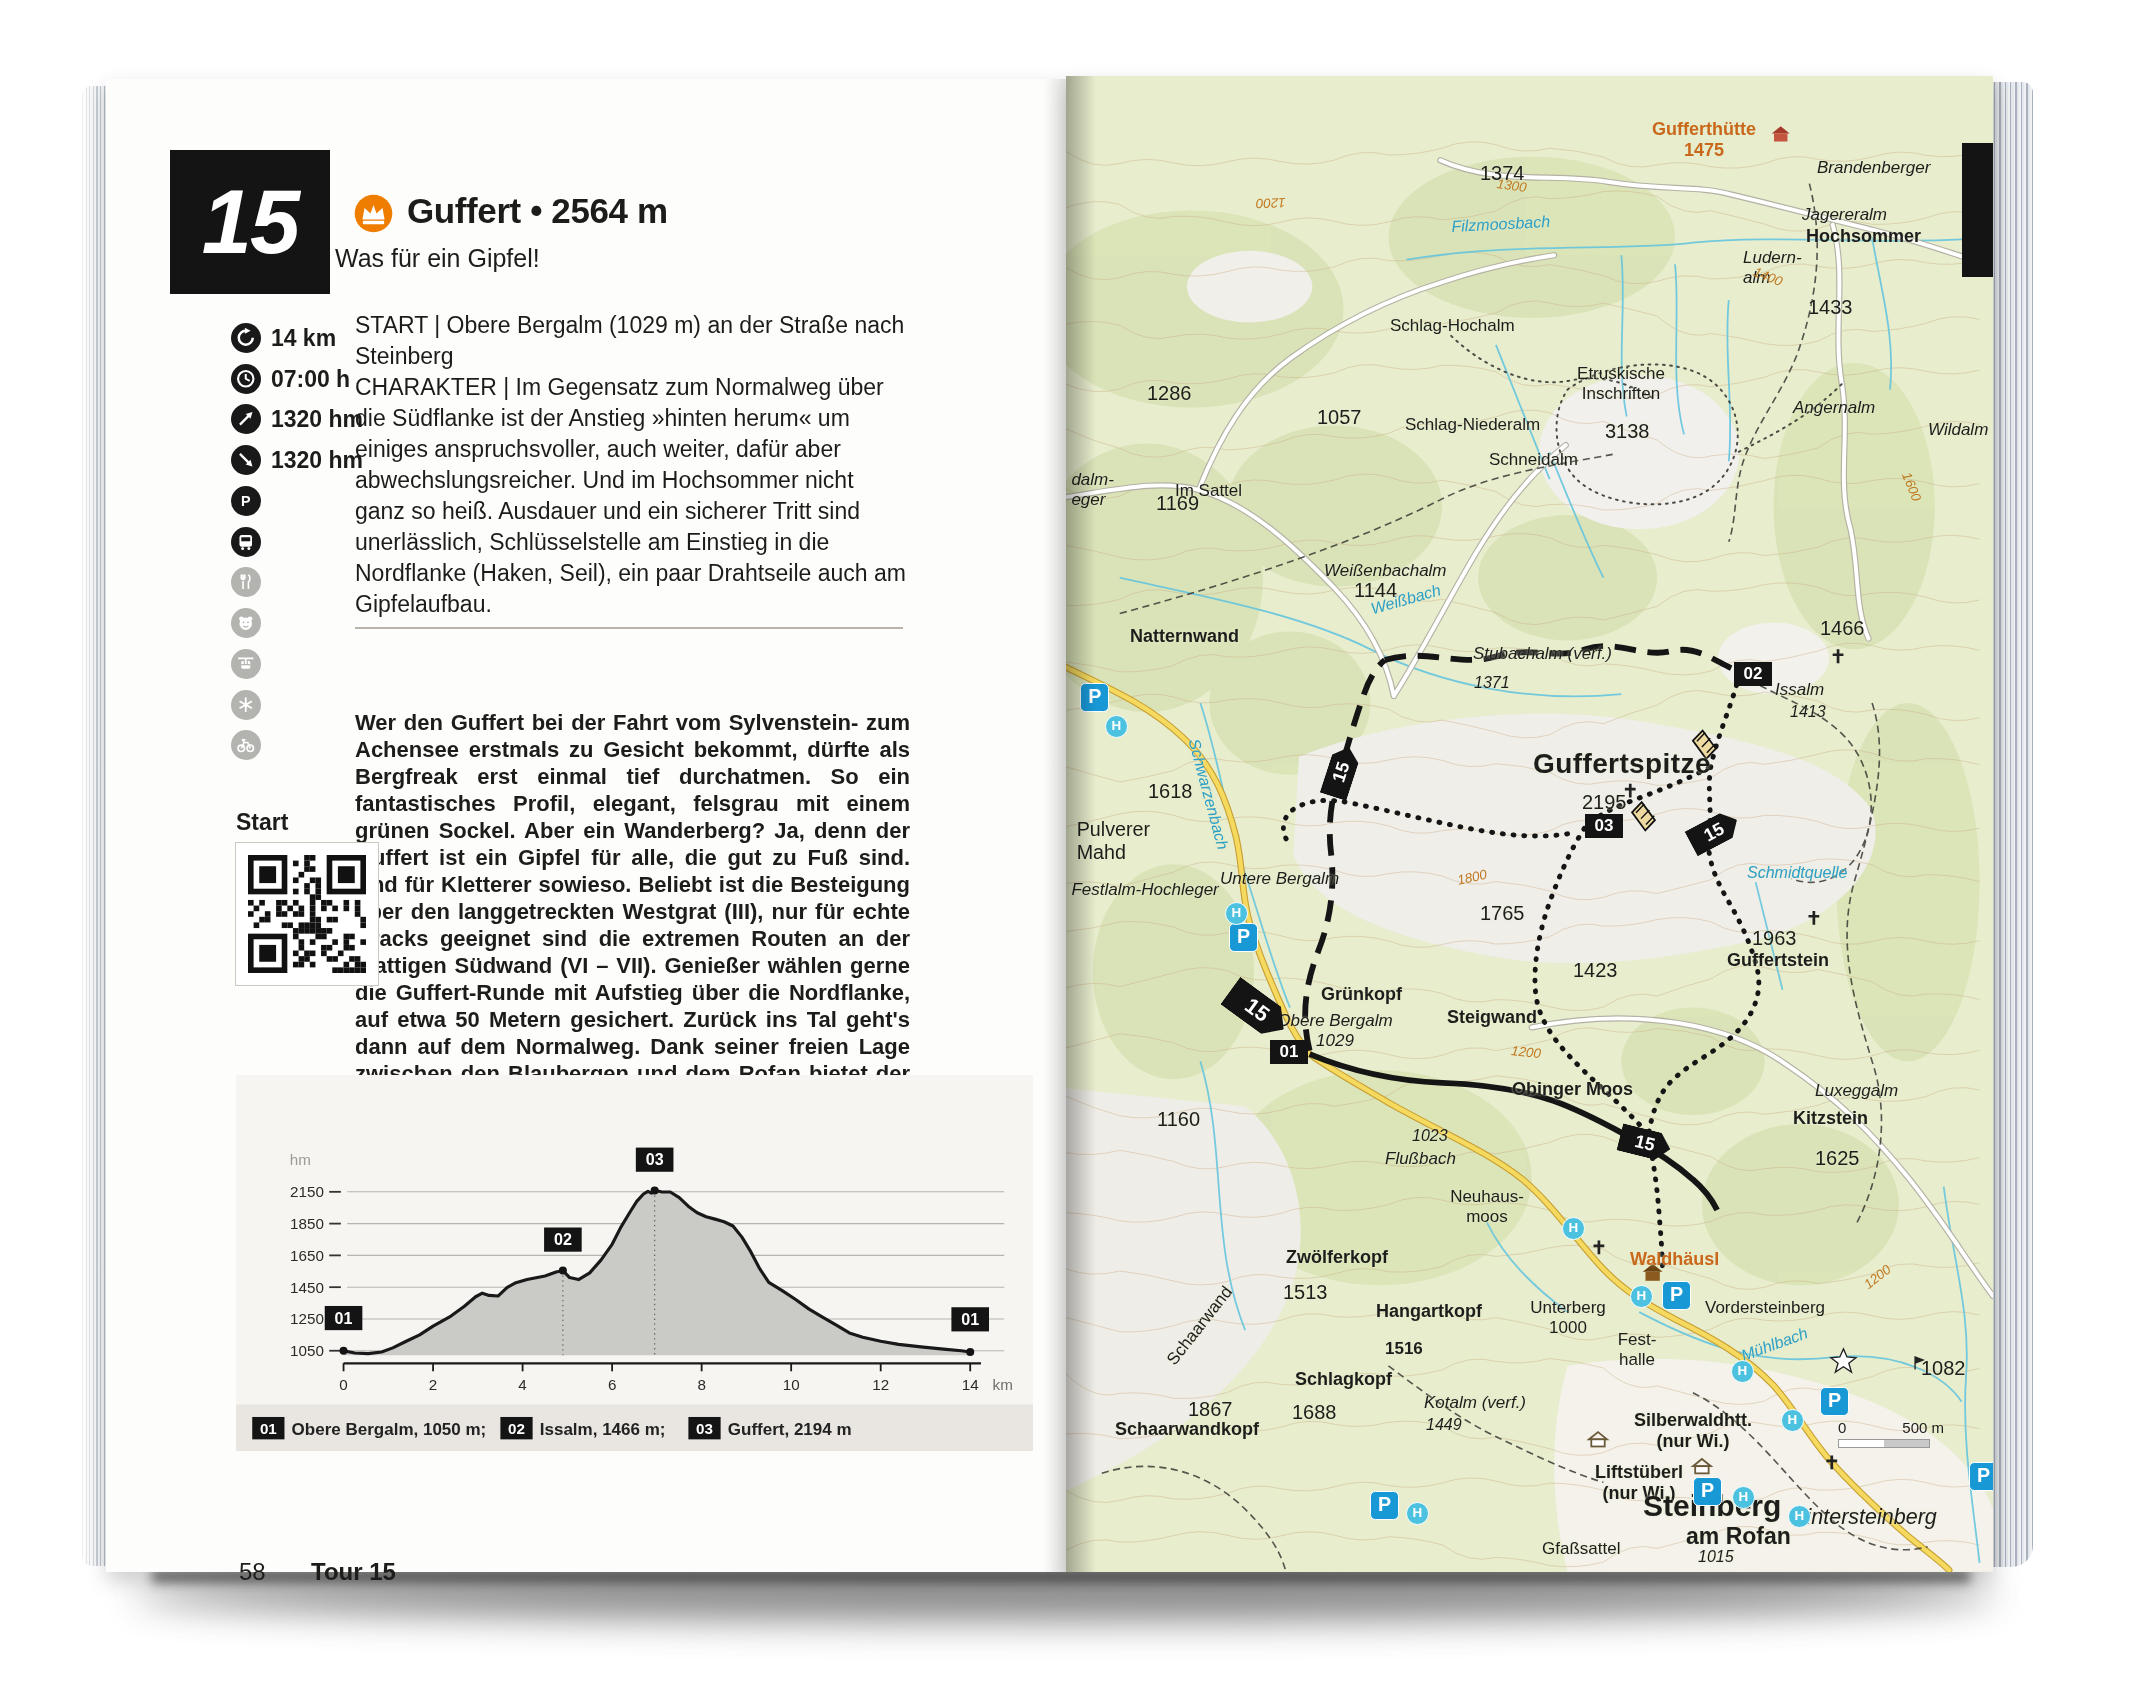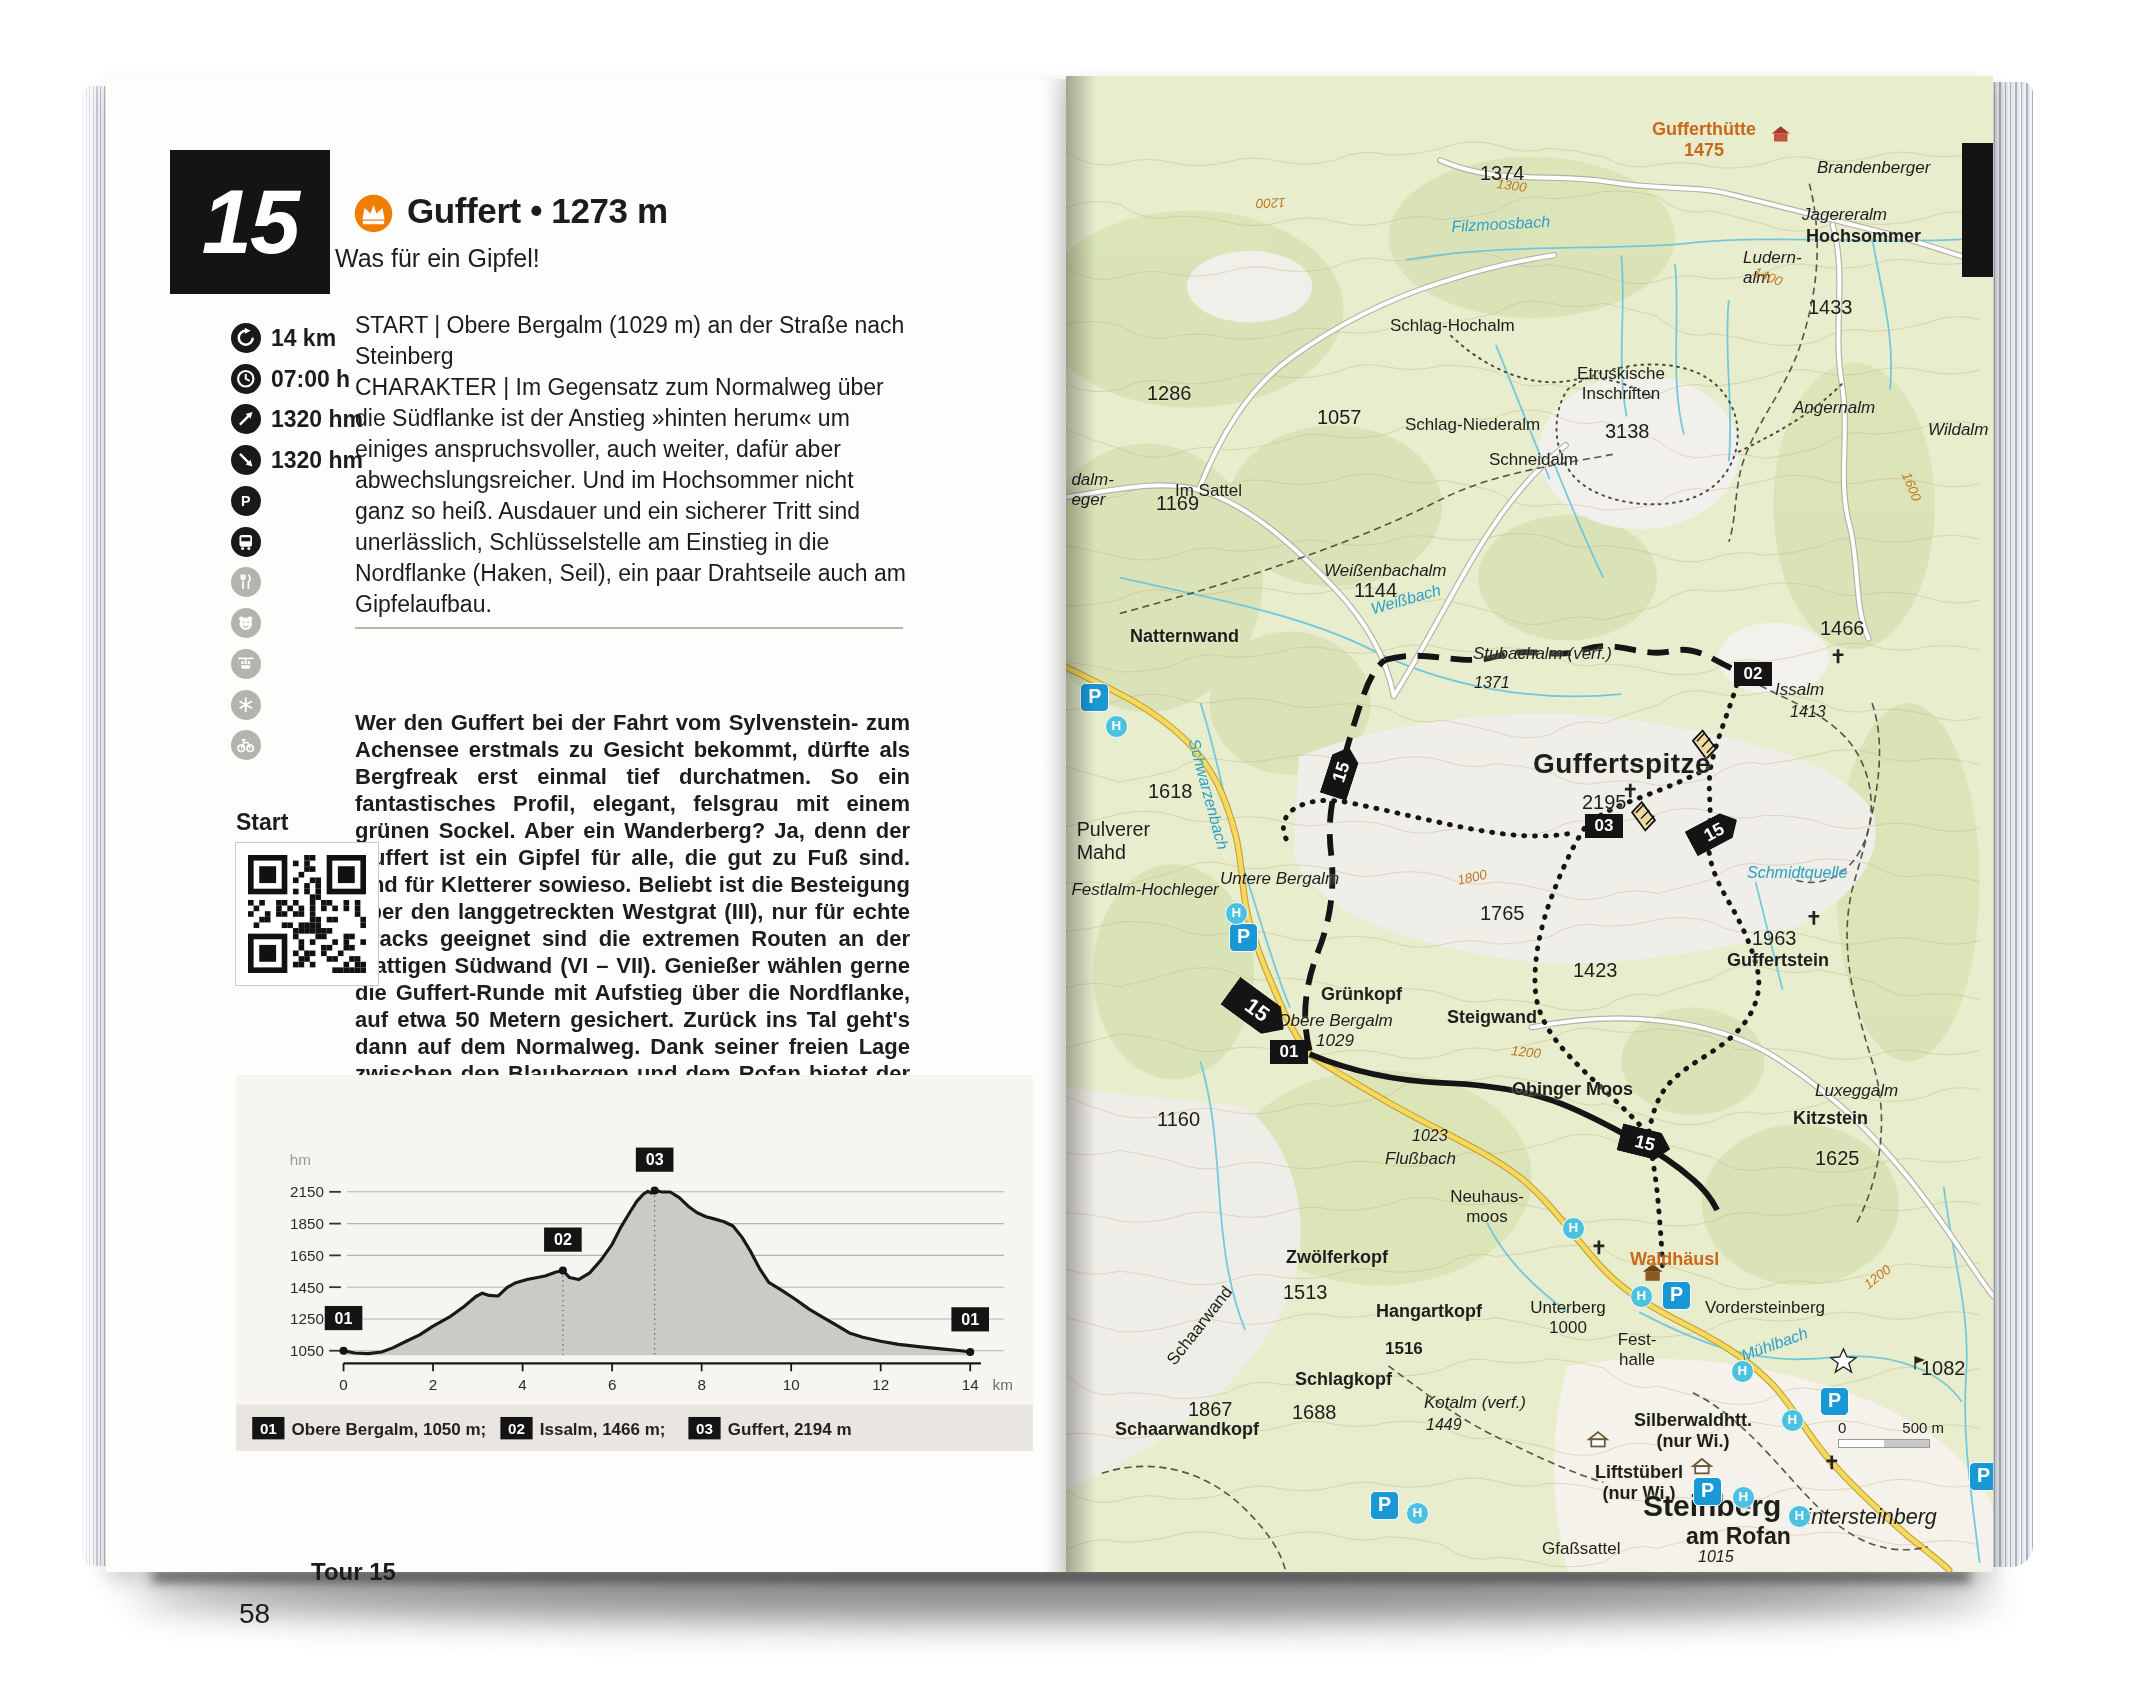--- a/index.html
+++ b/index.html
@@ -39,21 +39,21 @@
   .sicon{width:30px;height:30px;border-radius:50%;display:flex;align-items:center;justify-content:center;flex:0 0 30px;}
   .sicon.on{background:#191919;} .sicon.off{background:#b3b3b0;}
   .sval{margin-left:9.9px;font-size:23px;font-weight:700;white-space:nowrap;}
   .start-lbl{left:236px;top:809px;font-size:23px;font-weight:700;}
   .qr-box{left:235px;top:842px;width:142px;height:142px;background:#fff;border:1.8px solid #ccc9c2;
         display:flex;align-items:center;justify-content:center;}
   .intro{left:355px;top:310px;width:553px;font-size:23px;line-height:31px;white-space:pre-line;}
   .divider{left:355px;top:627px;width:548px;height:1.8px;background:#b8b4ac;}
   .body-text{left:355px;top:709px;width:555px;font-size:22px;line-height:27px;font-weight:700;text-align:justify;}
   .chart-wrap{left:236px;top:1075px;width:797px;height:376px;}
-  .footer-num{left:239px;top:1558px;font-size:28px;margin-top:40px;}
+  .footer-num{left:239px;top:1558px;font-size:24px;}
   .footer-tour{left:311px;top:1558px;font-size:24px;font-weight:700;}
   
   .mlabel{position:absolute;white-space:pre-line;color:#1d1d1b;transform-origin:left top;z-index:20;
         text-shadow:0 0 2.7px rgba(231,237,205,.9);}
   .c-place{font-size:17px;}
   .c-place-lg{font-size:19.7px;}
   .c-place-bold{font-size:18px;font-weight:700;}
   .c-place-italic{font-size:17px;font-style:italic;}
   .c-place-italic-lg{font-size:21.5px;font-style:italic;}
   .c-place-xl{font-size:28px;font-weight:700;letter-spacing:0.4px;}
@@ -97,21 +97,21 @@
     <span>15</span>
   </div>
 
   <div class="abs crown">
     <svg viewBox="0 0 48 48" width="41" height="41">
       <circle cx="24" cy="24" r="22" fill="#ef7d00"></circle>
       <path d="M11 31 L13.5 17.5 L20.5 24 L24 14 L27.5 24 L34.5 17.5 L37 31 Z" fill="#fff"></path>
       <rect x="11.5" y="32.5" width="25" height="4" rx="1.2" fill="#fff"></rect>
     </svg>
   </div>
-  <div class="abs tour-title">Guffert • 1273 m</div>
+  <div class="abs tour-title">Guffert • 2564 m</div>
   <div class="abs tour-sub">Was für ein Gipfel!</div>
 
   <div class="abs stats" id="stats">
       <div class="stat-row" style="top: 0px;">
         <div class="sicon on">
           <svg width="21.5" height="21.5" viewBox="0 0 24 24">
             <path d="M12 4.2a7.8 7.8 0 1 0 7.8 7.8" fill="none" stroke="#fff" stroke-width="2.8"></path>
             <path d="M11 .8l6.5 3.4-6.5 3.4z" fill="#fff"></path>
           </svg>
         </div>

